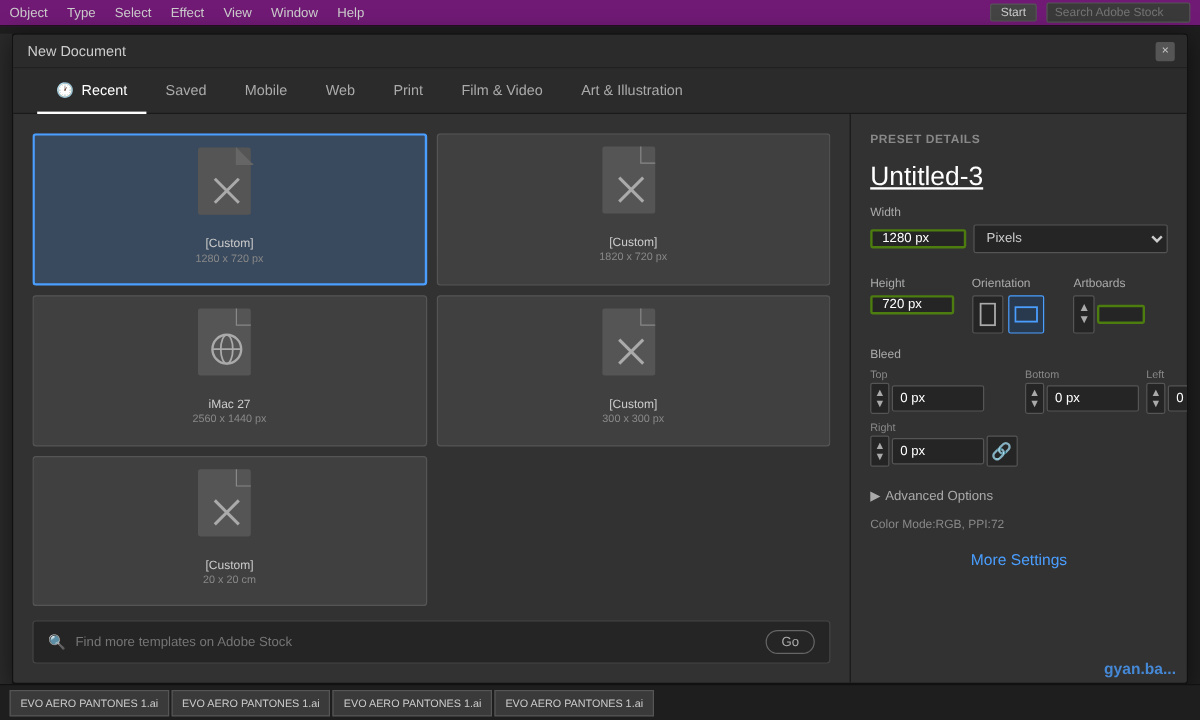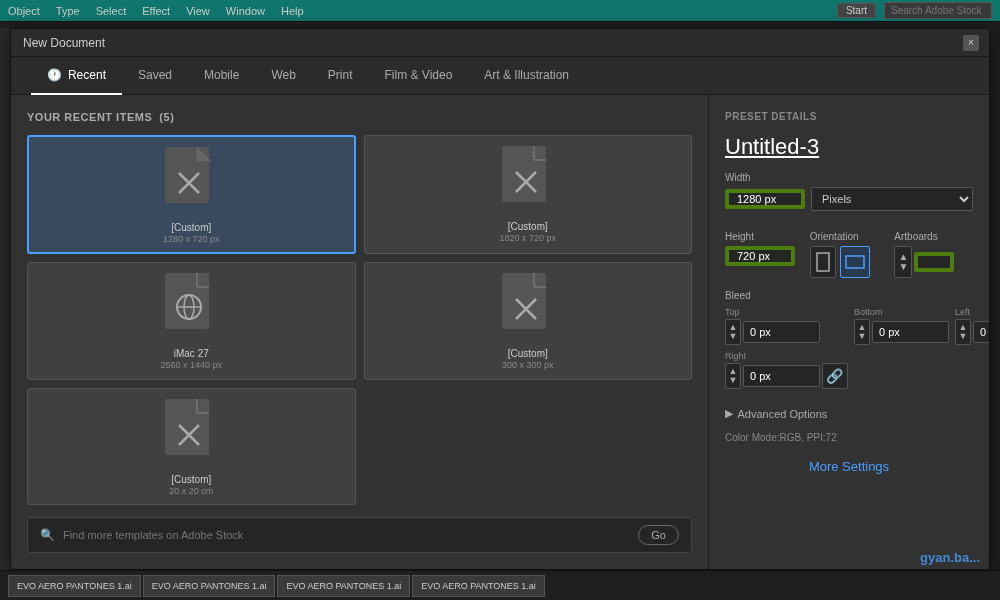--- a/index.html
+++ b/index.html
@@ -7,21 +7,21 @@
       font-family: 'Segoe UI', Arial, sans-serif;
       background: #1e1e1e;
       width: 1000px;
       height: 600px;
       overflow: hidden;
       position: relative;
     }
 
     
     .menu-bar {
-      background: #0f766e;
+      background: #701a75;
       height: 22px;
       display: flex;
       align-items: center;
       padding: 0 8px;
       gap: 16px;
       border-bottom: 1px solid #111;
     }
     .menu-bar span {
       color: #ccc;
       font-size: 11px;
@@ -41,21 +41,21 @@
       padding: 1px 8px;
       cursor: pointer;
       border-radius: 2px;
     }
     .search-bar-top {
       background: #3a3a3a;
       border: 1px solid #555;
       color: #aaa;
       font-size: 10px;
       padding: 2px 6px;
-      width: 108px;
+      width: 120px;
       border-radius: 2px;
     }
 
     
     .dialog {
       position: absolute;
       top: 28px;
       left: 10px;
       right: 10px;
       bottom: 30px;
@@ -260,21 +260,21 @@
       margin-bottom: 4px;
     }
     .field-row {
       display: flex;
       gap: 6px;
       align-items: center;
       margin-bottom: 8px;
     }
     .num-input {
       background: #252525;
-      border: 4px solid #4d7c0f;
+      border: 2px solid #4d7c0f;
       color: #fff;
       font-size: 11px;
       padding: 0 8px;
       width: 80px;
       border-radius: 2px;
       outline: none;
     }
     .unit-select {
       background: #252525;
       border: 1px solid #555;
@@ -468,24 +468,20 @@
       <span>Film &amp; Video</span>
     </div>
     <div class="tab">
       <span>Art &amp; Illustration</span>
     </div>
   </div>
 
   <div class="dialog-body">
 
     <div class="left-panel">
-      <div class="section-title">
-        <span>YOUR RECENT ITEMS</span>
-        &nbsp;(<span>5</span>)
-      </div>
 
       <div class="items-grid">
 
         <div class="item-card selected">
           <div class="item-icon">
             <svg viewBox="0 0 60 70" fill="none" xmlns="http://www.w3.org/2000/svg">
               <rect x="4" y="2" width="44" height="56" fill="#555" rx="2"></rect>
               <polyline points="36,2 36,16 50,16" fill="#666" stroke="#666"></polyline>
               <line x1="18" y1="28" x2="38" y2="48" stroke="#aaa" stroke-width="2.5"></line>
               <line x1="38" y1="28" x2="18" y2="48" stroke="#aaa" stroke-width="2.5"></line>

